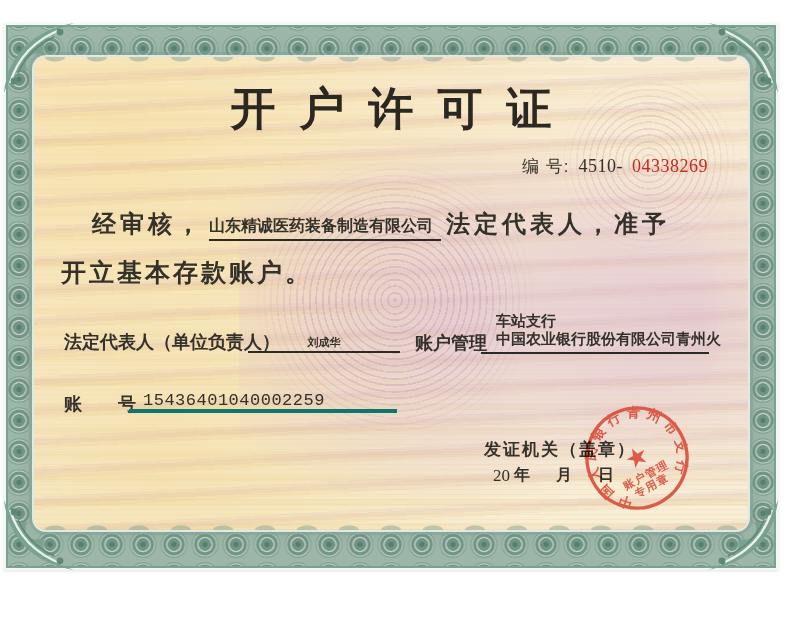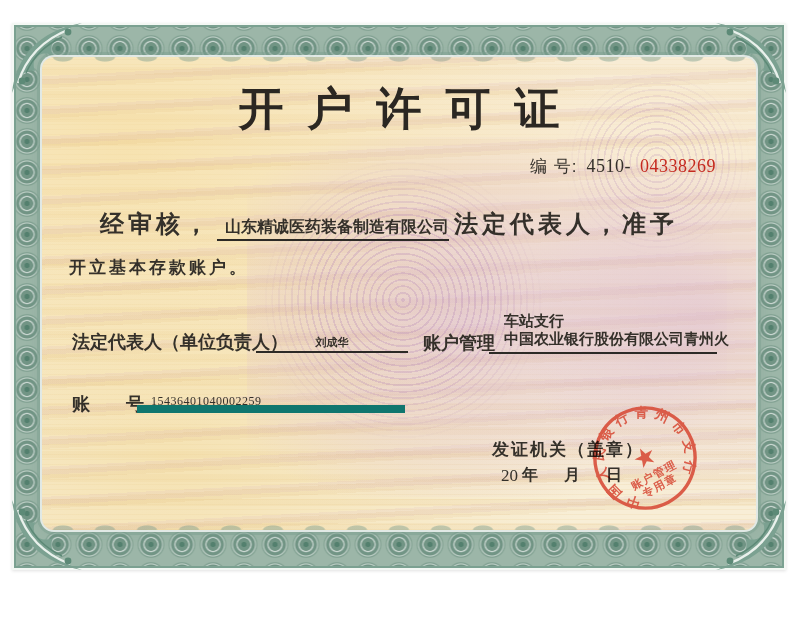--- a/index.html
+++ b/index.html
@@ -2,21 +2,21 @@
 <html><head>
 <meta charset="utf-8">
 <style>
   * { margin:0; padding:0; box-sizing:border-box; }
   html,body { width:800px; height:620px; background:#ffffff; overflow:hidden;
               font-family:"Liberation Sans","DejaVu Sans",sans-serif; }
 
   .page { position:relative; width:800px; height:620px; background:#ffffff; }
 
   
-  .cert { position:absolute; left:12px; top:23px; width:774px; height:547px;
+  .cert { position:absolute; left:4px; top:23px; width:774px; height:547px;
           box-shadow:0 1px 3px rgba(0,0,0,0.12); background:#f0abfc; }
 
   
   .frame { position:absolute; inset:0;
     background-color:#9cb6a8;
     background-image:
       radial-gradient(circle, #54816f 2.2px, rgba(84,129,111,0) 3px),
       radial-gradient(circle, rgba(255,255,255,0) 6px, rgba(255,255,255,0.75) 6.8px, rgba(255,255,255,0) 8.2px),
       radial-gradient(circle, rgba(72,116,99,0.5) 10.5px, rgba(255,255,255,0.4) 11.5px, rgba(72,116,99,0.35) 12.6px, rgba(72,116,99,0) 14px);
     background-size:31px 31px;
@@ -76,40 +76,40 @@
   .row-approval { left:61px; top:131px; display:flex; align-items:baseline; gap:26px; }
   .lbl-sm { font-size:17px; font-weight:500; letter-spacing:1px; }
   .serif { font-family:"Liberation Serif","DejaVu Serif",serif; }
   .val { font-size:18px; letter-spacing:0.5px; }
 
   .row-serial { left:518px; top:132px; display:flex; align-items:baseline; gap:9px; }
   .red { color:#c5291f; }
 
   .review-line { left:88px; top:184px; display:flex; align-items:flex-end; gap:5px; }
   .big { font-size:24px; font-weight:600; letter-spacing:4px; line-height:34px; }
-  .company-box { width:232px; border-bottom:2px solid #2c2a26; text-align:right;
-    font-family:Liberation Serif, serif; font-size:16px; font-weight:600;
+  .company-box { width:232px; border-bottom:2px solid #2c2a26; text-align:left;
+    font-family:Liberation Mono, monospace; font-size:16px; font-weight:600;
     line-height:24px; white-space:nowrap; }
 
-  .open-line { left:57px; top:233px; font-size:17px; font-weight:600; letter-spacing:3px; }
+  .open-line { left:57px; top:233px; font-size:25px; font-weight:600; letter-spacing:3px; }
 
   .rep-label { left:60px; top:307px; font-size:18px; font-weight:600; }
   .rep-line { left:244px; top:308px; width:152px; height:22px; line-height:22px;
     border-bottom:2px solid #2c2a26; text-align:center;
     font-family:"Liberation Serif","DejaVu Serif",serif; font-size:11px; font-weight:600; }
 
   .bank-label { left:411px; top:308px; font-size:18px; font-weight:600; }
   .bank-name { left:492px; top:289px; width:252px; font-family:"Liberation Serif","DejaVu Serif",serif;
     font-size:15px; font-weight:600; line-height:18px; }
   .bank-underline { left:477px; top:329px; width:228px; border-top:2px solid #2c2a26; }
 
   .acct-label { left:60px; top:369px; font-size:18px; font-weight:600; }
   .acct-line { left:125px; top:366px; width:268px; height:24px; line-height:24px;
-    border-bottom:8px solid #0f766e; padding-left:14px;
-    font-family:Liberation Serif, serif; font-size:12px; letter-spacing:0.5px; }
+    border-bottom:4px solid #0f766e; padding-left:14px;
+    font-family:Liberation Mono, monospace; font-size:17px; letter-spacing:0.5px; }
 
   .issuer { left:480px; top:415px; font-size:17px; font-weight:600; letter-spacing:2px; }
   .date-line { left:489px; top:442px; font-size:16px; font-weight:600; display:flex; align-items:center; }
   .date-line .serif { font-size:17px; font-weight:400; }
   .date-year  { margin-left:4px; }
   .date-month { margin-left:26px; }
   .date-day   { margin-left:26px; }
 
   
   .seal { position:absolute; left:578px; top:380px; width:110px; height:110px; z-index:5;

